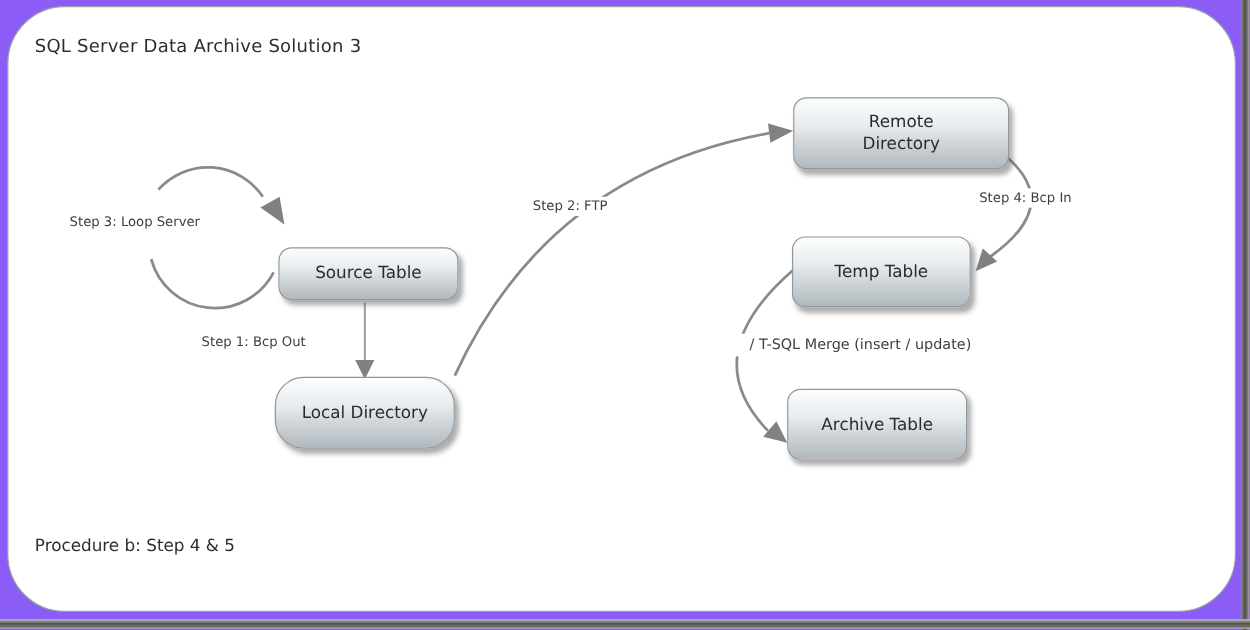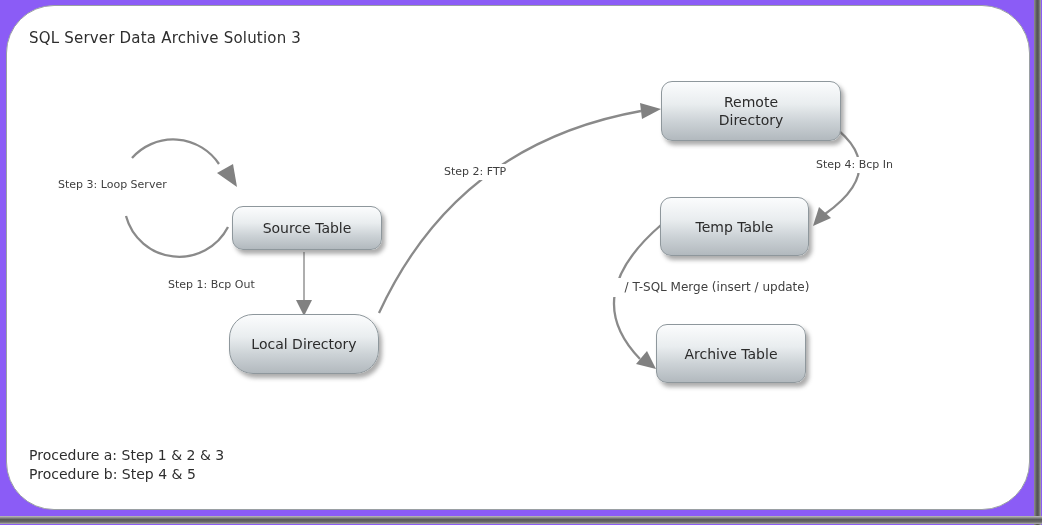--- a/index.html
+++ b/index.html
@@ -113,21 +113,20 @@
 
     <div class="steplabel" style="left:434px;top:158px;">Step 2:  FTP</div>
 
     <div class="steplabel" style="left:806px;top:151px;">Step 4:  Bcp In</div>
 
     <div class="step5">
       <div>/ T-SQL Merge (insert / update)</div>
     </div>
 
     <div class="footer">
-      <div>Procedure a:  Step 1 &amp; 2 &amp; 3</div>
       <div>Procedure b:  Step 4 &amp; 5</div>
     </div>
 
   </div>
 
   <div class="shadow-right"></div>
   <div class="shadow-bottom"></div>
 
 </div>
 

